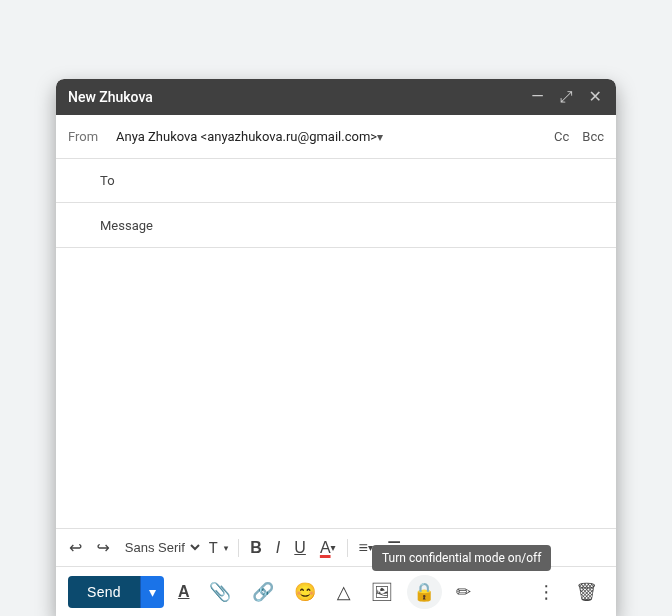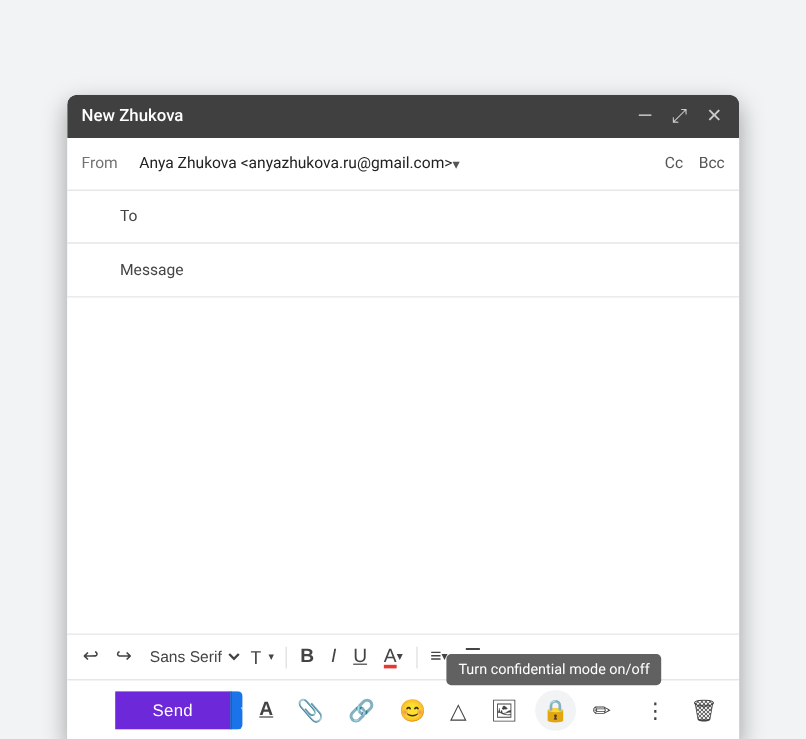--- a/index.html
+++ b/index.html
@@ -177,29 +177,28 @@
       background: #fff;
       border-top: 1px solid #e0e0e0;
     }
     .send-btn-group {
       display: flex;
       align-items: center;
       border-radius: 4px;
       overflow: hidden;
     }
     .send-btn {
-      background: #6d28d9;
+      background: #0c4a6e;
       color: #fff;
       border: none;
-      padding: 8px 31px;
+      padding: 8px 19px;
       font-size: 14px;
       font-weight: 500;
       cursor: pointer;
       letter-spacing: 0.3px;
-      margin-left: 28px;
     }
     .send-dropdown-btn {
       background: #1a73e8;
       color: #fff;
       border: none;
       border-left: 1px solid #1558b0;
       padding: 8px 8px;
       cursor: pointer;
       font-size: 14px;
     }

